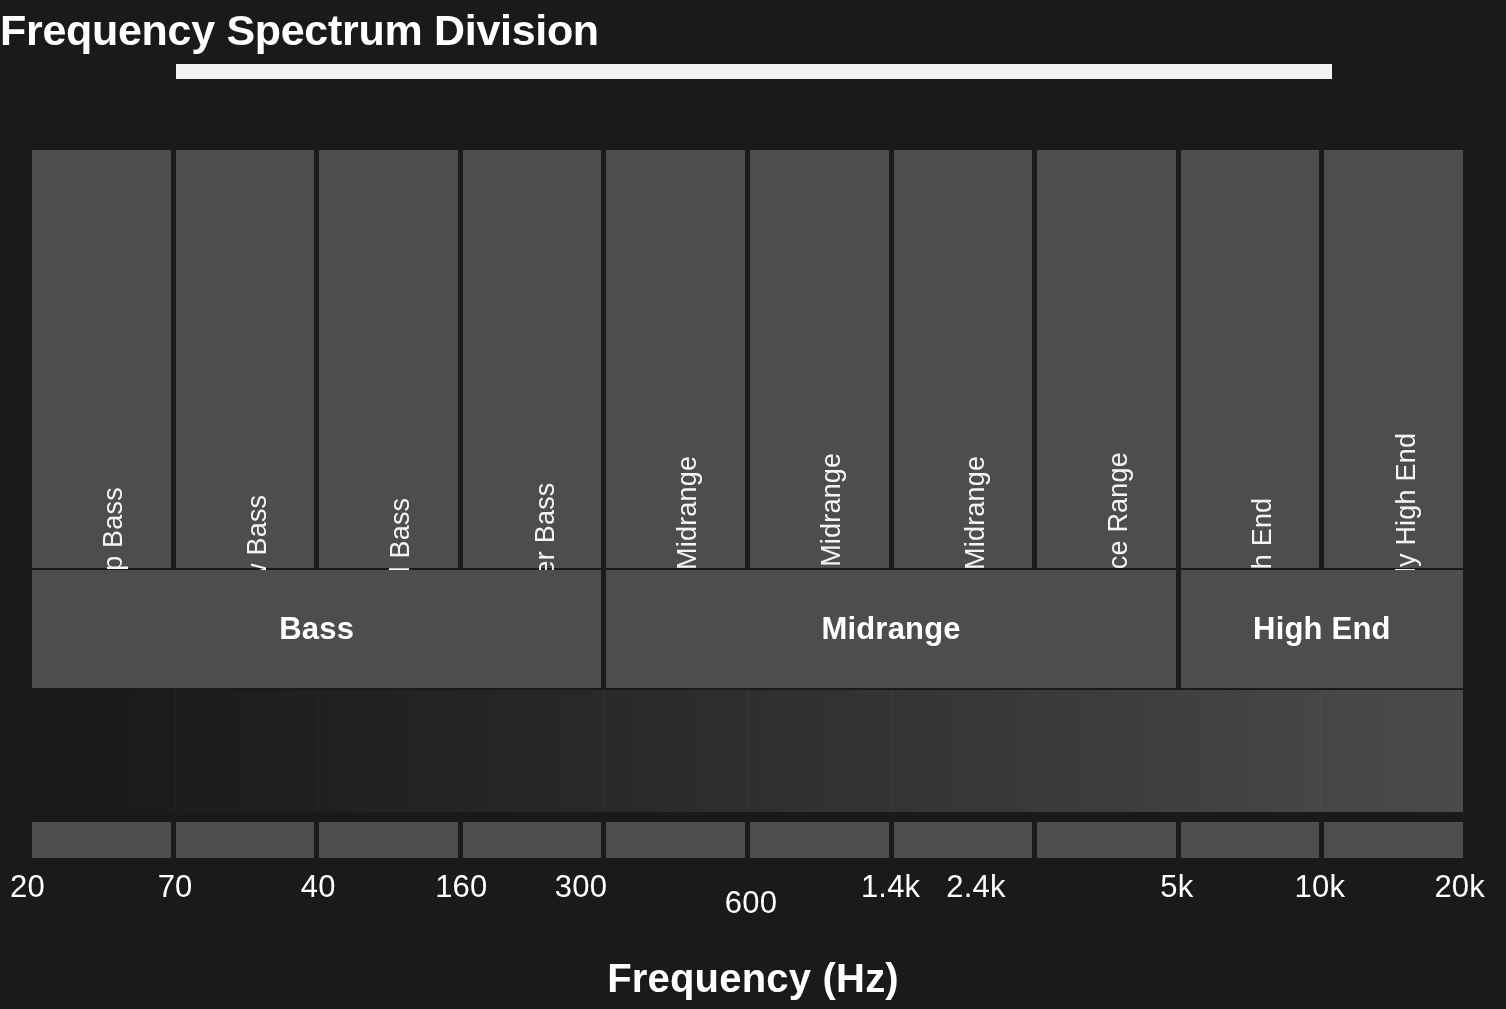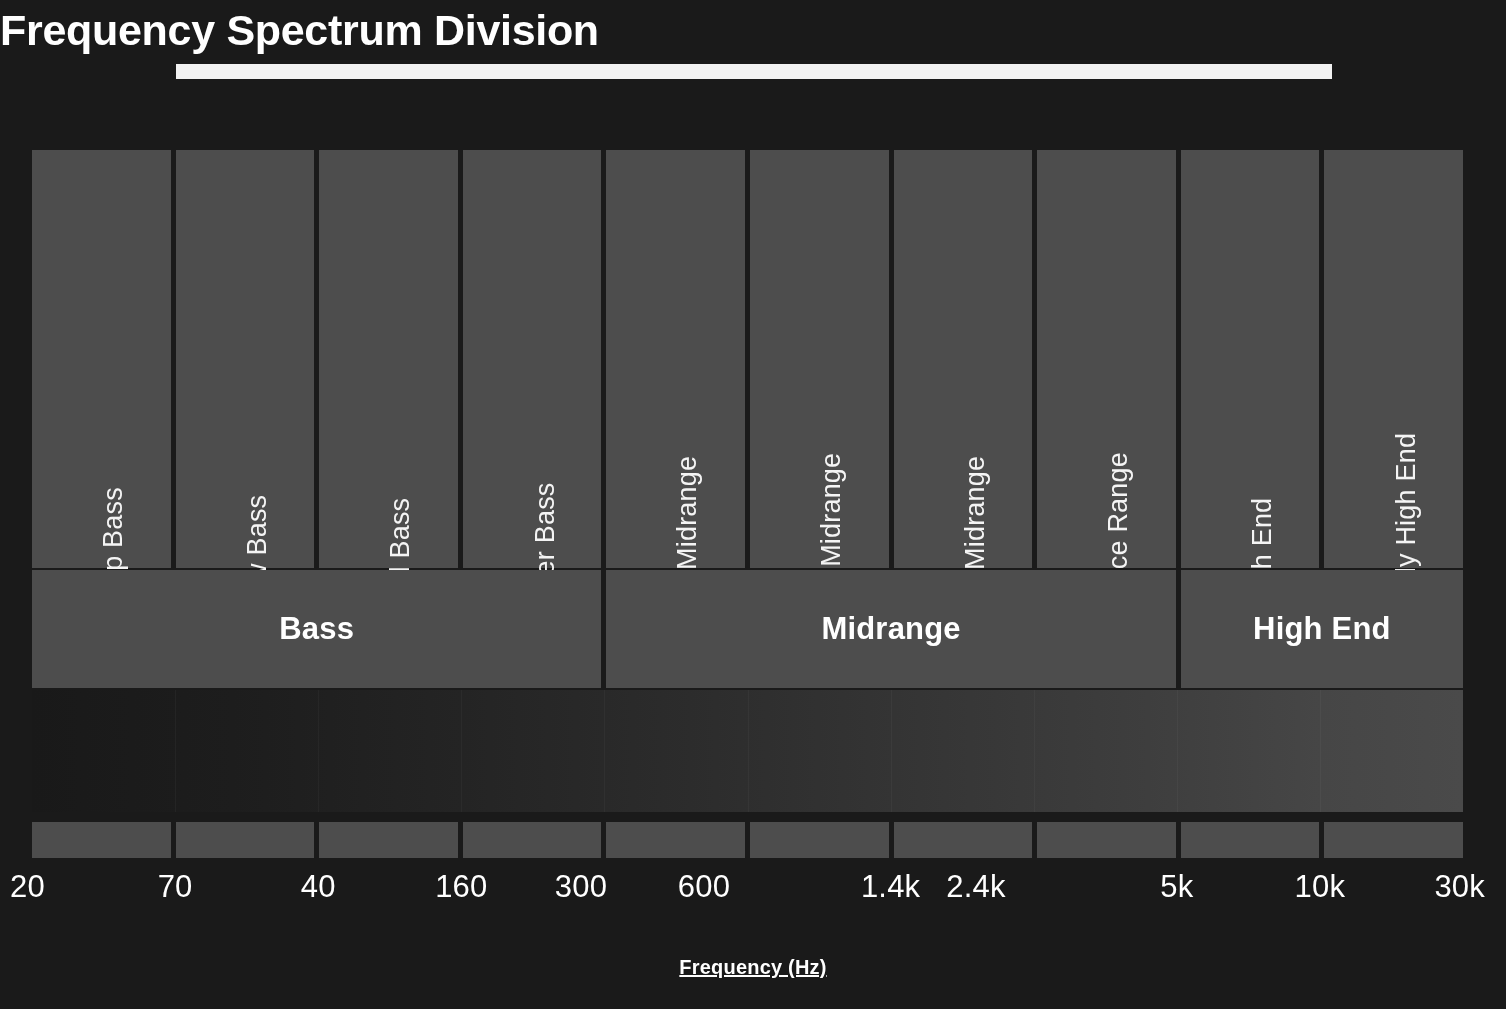--- a/index.html
+++ b/index.html
@@ -174,25 +174,24 @@
   }
 
   
   #axis-title {
     position: absolute;
     left: 0;
     top: 956px;
     width: 1506px;
     text-align: center;
     color: #ffffff;
-    font-size: 20px;
+    font-size: 40px;
     font-weight: bold;
     letter-spacing: 0.2px;
     white-space: nowrap;
-    text-decoration: underline;
   }
 </style>
 </head>
 <body>
 
 <div id="page">
 
   <div id="title-block">
     <div id="chart-title">Frequency Spectrum Division</div>
     <div id="title-underline"></div>
@@ -291,23 +290,23 @@
       </div>
 
   </div>
 
   <div id="tick-labels">
       <div class="tick-label" style="transform: translateX(0px); left: 10px;">20</div>
       <div class="tick-label" style="left: 175.1px;">70</div>
       <div class="tick-label" style="left: 318.2px;">40</div>
       <div class="tick-label" style="left: 461.3px;">160</div>
       <div class="tick-label" style="left: 581px;">300</div>
-      <div class="tick-label" style="left: 704px;">600</div>
+      <div class="tick-label" style="left: 751px; margin-top: 16px;">600</div>
       <div class="tick-label" style="left: 890.6px;">1.4k</div>
       <div class="tick-label" style="left: 976px;">2.4k</div>
       <div class="tick-label" style="left: 1176.8px;">5k</div>
       <div class="tick-label" style="left: 1319.9px;">10k</div>
-      <div class="tick-label" style="transform: translateX(-100%); left: 1485px;">30k</div>
+      <div class="tick-label" style="transform: translateX(-100%); left: 1485px;">20k</div>
     </div>
 
   <div id="axis-title">Frequency (Hz)</div>
 
 </div>
 
 </body></html>

